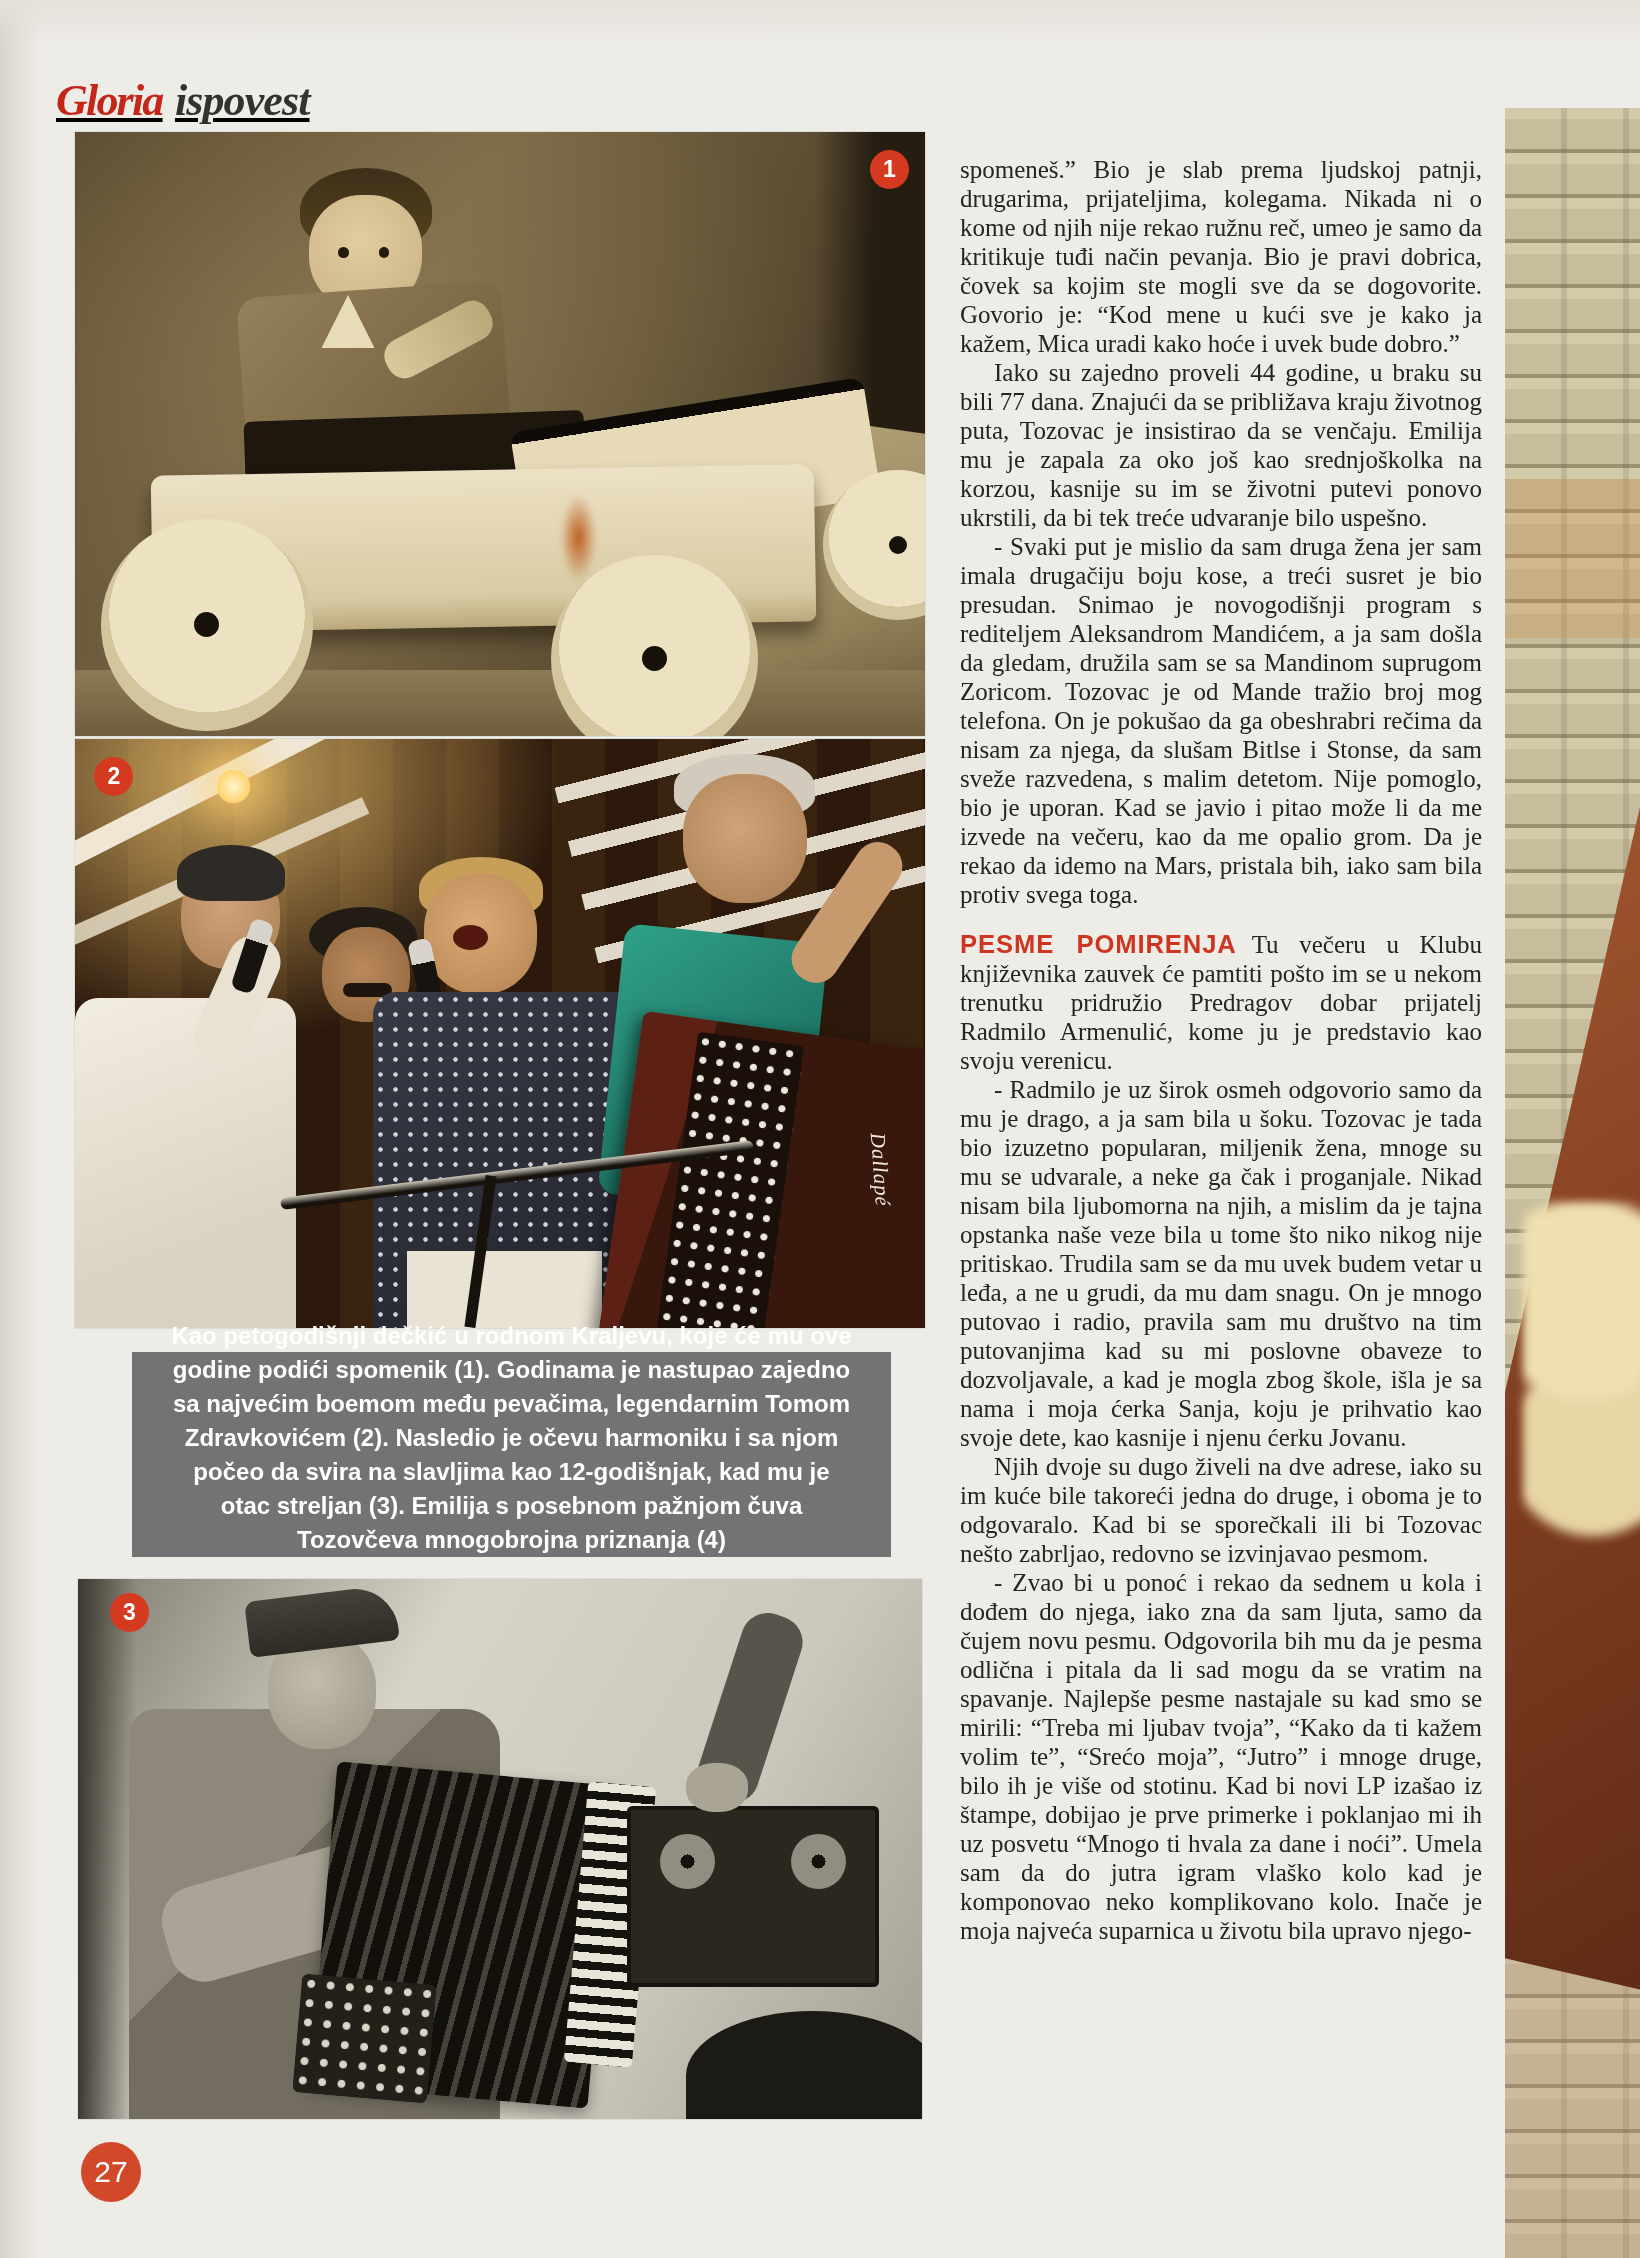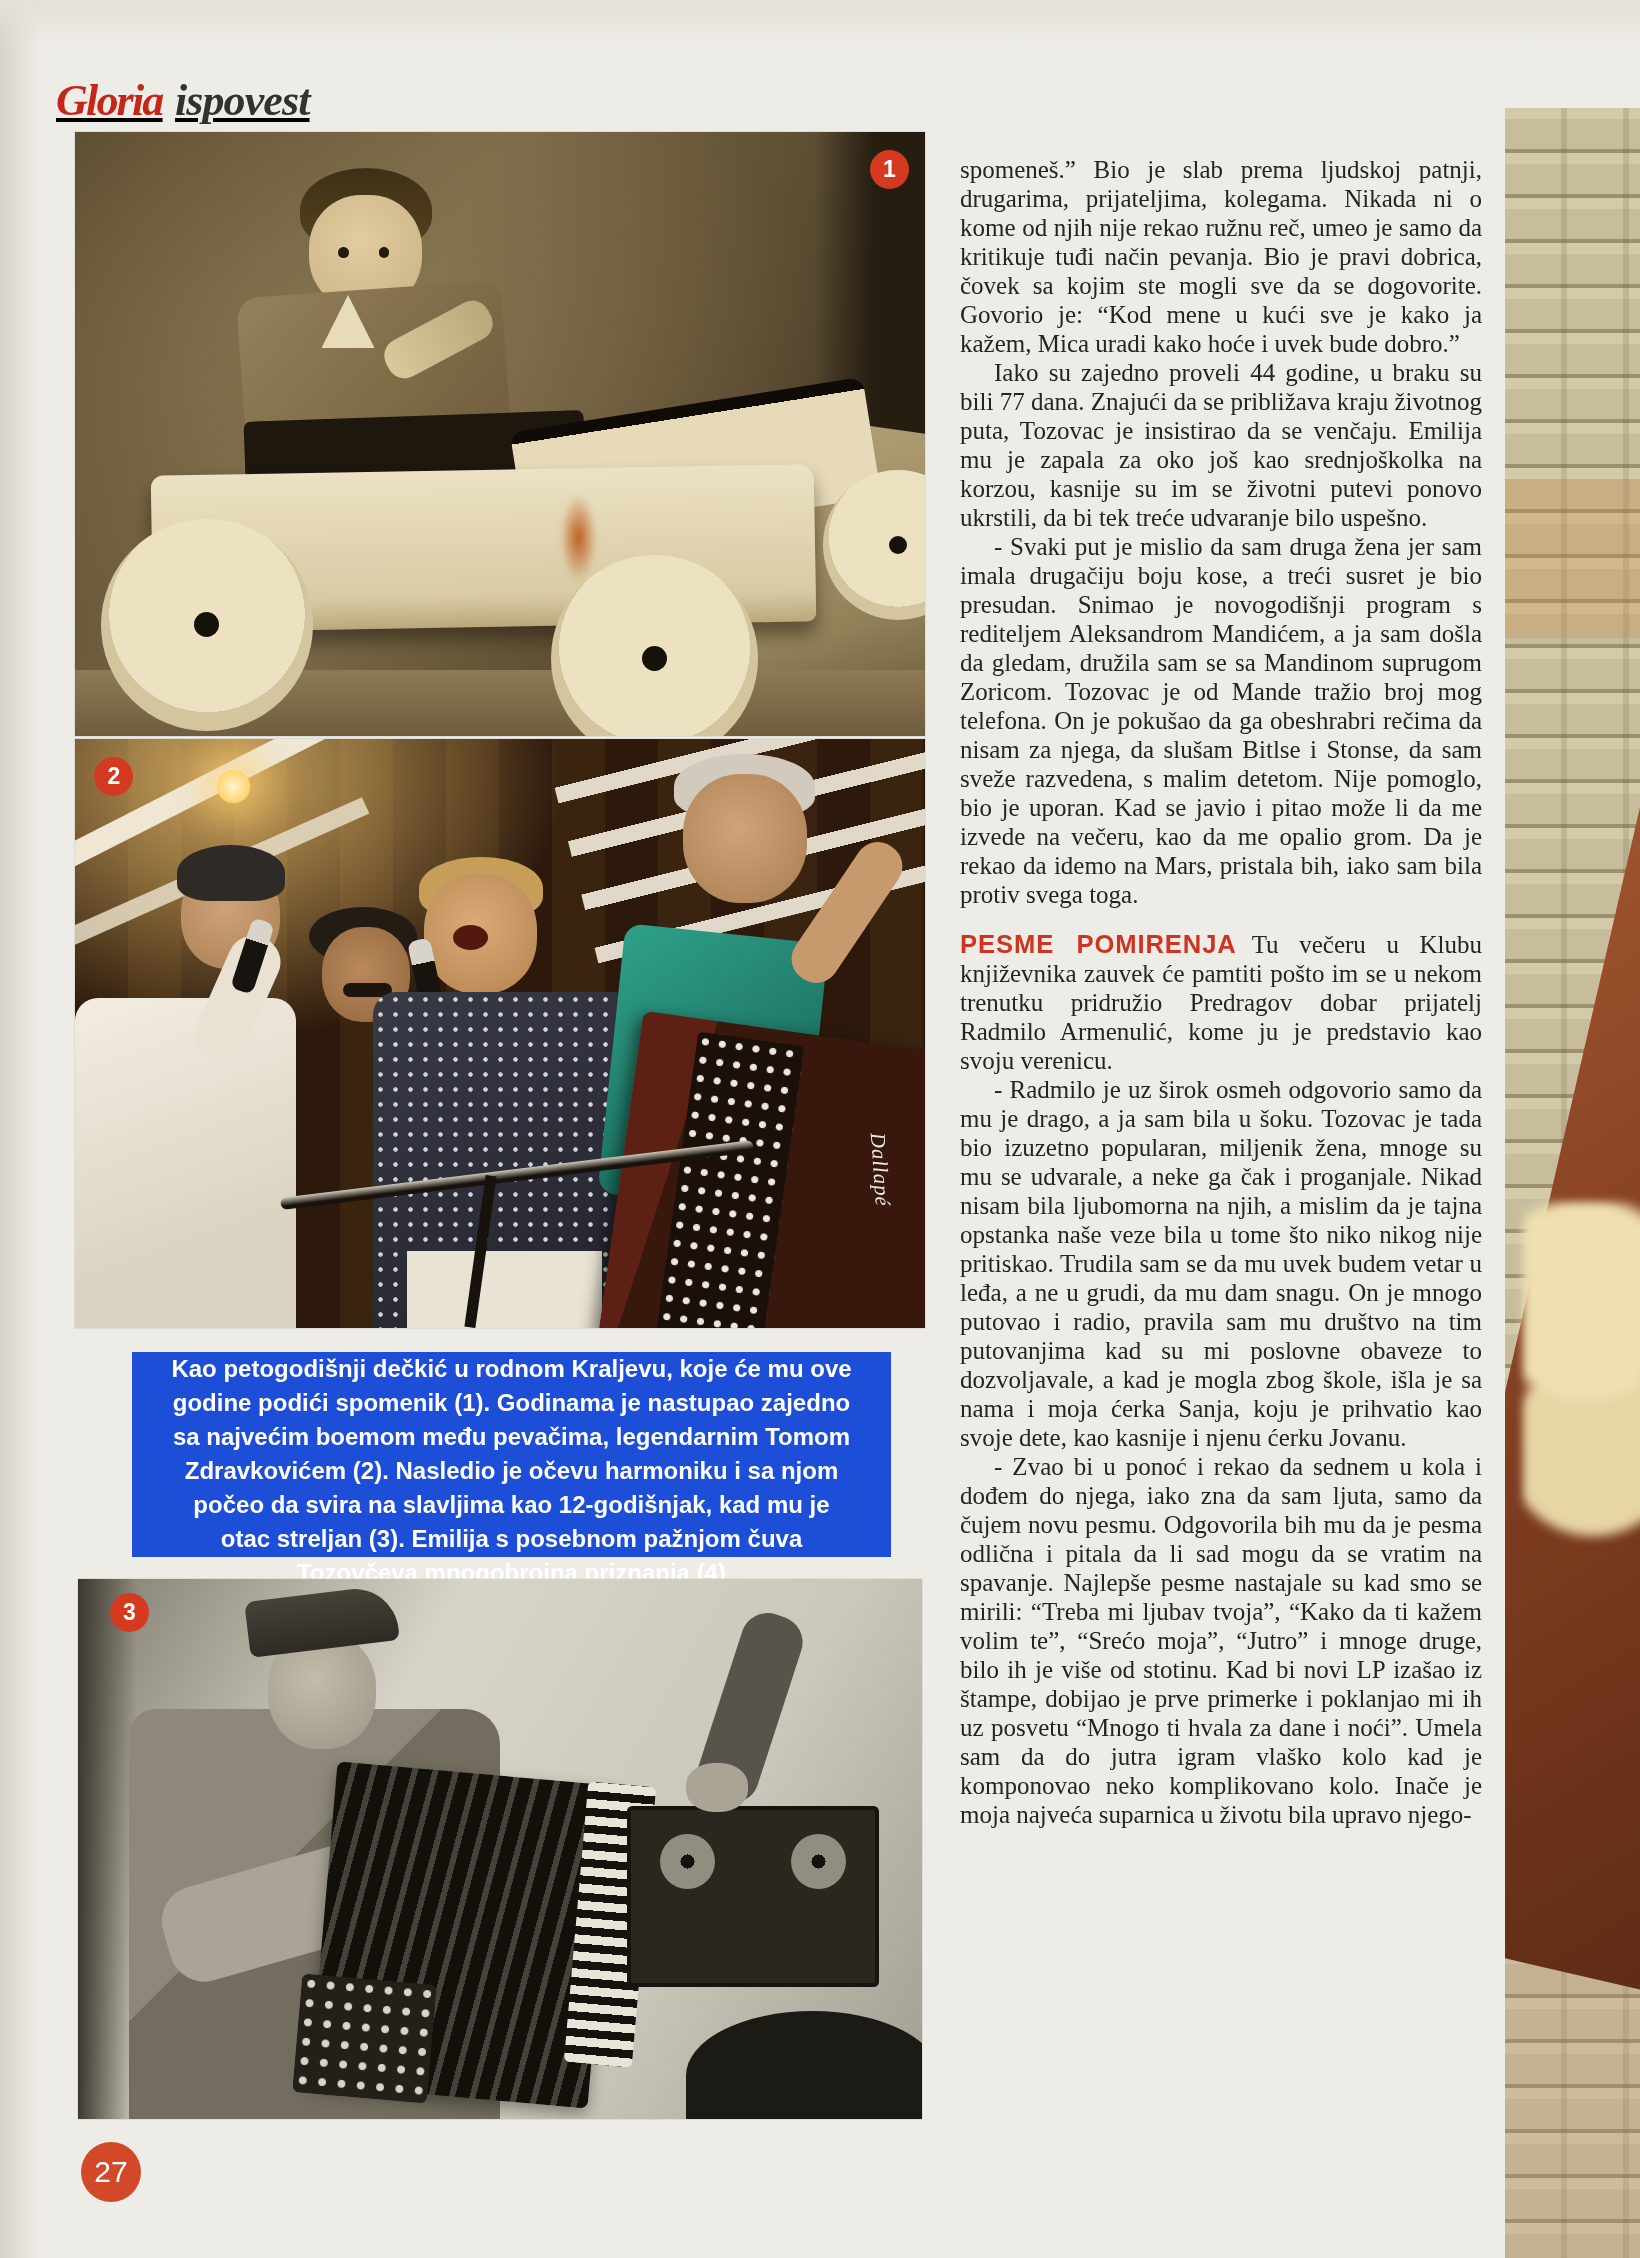--- a/index.html
+++ b/index.html
@@ -144,22 +144,22 @@
     background-size:19.4px 19.4px;transform:rotate(5deg);}
   .p3-deck{left:65%;top:42%;width:29%;height:32%;background:#2a271f;border:4.4px solid #161410;border-radius:5.3px;}
   .reel{position:absolute;top:14%;width:55px;height:55px;border-radius:50%;
     background:radial-gradient(circle,#14120d 0 18%,#918d80 18% 100%);}
   .p3-arm{left:76%;top:6%;width:62px;height:194px;border-radius:26.5px;
     background:#57544b;transform:rotate(18deg);}
   .p3-hand{left:72%;top:34%;width:62px;height:49px;border-radius:45%;background:#aaa494;}
   .p3-fore{right:-2%;bottom:-4%;width:30%;height:24%;border-radius:50% 50% 0 0;background:#1c1a14;}
 
   
-  .caption-box{left:132px;top:1352px;width:759px;height:205px;background:#1d4ed8;
-    display:flex;align-items:flex-start;justify-content:center;padding:0 37px;box-sizing:border-box;}
+  .caption-box{left:132px;top:1352px;width:759px;height:205px;background:#737373;
+    display:flex;align-items:flex-end;justify-content:center;padding:0 37px;box-sizing:border-box;}
   .caption-text{font-family:"Liberation Sans",sans-serif;font-weight:bold;
     font-size:24px;line-height:34px;color:#ffffff;text-align:center;}
 
   
   .article{left:960px;top:155px;width:522px;
     font-size:25px;line-height:29px;color:#25241f;text-align:justify;}
   .article p{margin:0;text-indent:34px;}
   .article p.noindent{text-indent:0;}
   .article p.spaced{margin-top:21px;}
   .subhead{font-family:"Liberation Sans",sans-serif;font-weight:bold;
@@ -278,20 +278,21 @@
   <div class="abs p3-fore"></div>
   <div class="badge" style="left:32px;top:14px;">3</div>
 </div>
 
 <div class="abs article">
   <p class="noindent">spomeneš.” Bio je slab prema ljudskoj patnji, drugarima, prijateljima, kolegama. Nikada ni o kome od njih nije rekao ružnu reč, umeo je samo da kritikuje tuđi način pevanja. Bio je pravi dobrica, čovek sa kojim ste mogli sve da se dogovorite. Govorio je: “Kod mene u kući sve je kako ja kažem, Mica uradi kako hoće i uvek bude dobro.”</p>
   <p>Iako su zajedno proveli 44 godine, u braku su bili 77 dana. Znajući da se približava kraju životnog puta, Tozovac je insistirao da se venčaju. Emilija mu je zapala za oko još kao srednjoškolka na korzou, kasnije su im se životni putevi ponovo ukrstili, da bi tek treće udvaranje bilo uspešno.</p>
   <p>- Svaki put je mislio da sam druga žena jer sam imala drugačiju boju kose, a treći susret je bio presudan. Snimao je novogodišnji program s rediteljem Aleksandrom Mandićem, a ja sam došla da gledam, družila sam se sa Mandinom suprugom Zoricom. Tozovac je od Mande tražio broj mog telefona. On je pokušao da ga obeshrabri rečima da nisam za njega, da slušam Bitlse i Stonse, da sam sveže razvedena, s malim detetom. Nije pomoglo, bio je uporan. Kad se javio i pitao može li da me izvede na večeru, kao da me opalio grom. Da je rekao da idemo na Mars, pristala bih, iako sam bila protiv svega toga.</p>
   <p class="noindent spaced"><span class="subhead">PESME POMIRENJA</span><span>Tu večeru u Klubu književnika zauvek će pamtiti pošto im se u nekom trenutku pridružio Predragov dobar prijatelj Radmilo Armenulić, kome ju je predstavio kao svoju verenicu.</span></p>
   <p>- Radmilo je uz širok osmeh odgovorio samo da mu je drago, a ja sam bila u šoku. Tozovac je tada bio izuzetno popularan, miljenik žena, mnoge su mu se udvarale, a neke ga čak i proganjale. Nikad nisam bila ljubomorna na njih, a mislim da je tajna opstanka naše veze bila u tome što niko nikog nije pritiskao. Trudila sam se da mu uvek budem vetar u leđa, a ne u grudi, da mu dam snagu. On je mnogo putovao i radio, pravila sam mu društvo na tim putovanjima kad su mi poslovne obaveze to dozvoljavale, a kad je mogla zbog škole, išla je sa nama i moja ćerka Sanja, koju je prihvatio kao svoje dete, kao kasnije i njenu ćerku Jovanu.</p>
+  <p>Njih dvoje su dugo živeli na dve adrese, iako su im kuće bile takoreći jedna do druge, i oboma je to odgovaralo. Kad bi se sporečkali ili bi Tozovac nešto zabrljao, redovno se izvinjavao pesmom.</p>
   <p>- Zvao bi u ponoć i rekao da sednem u kola i dođem do njega, iako zna da sam ljuta, samo da čujem novu pesmu. Odgovorila bih mu da je pesma odlična i pitala da li sad mogu da se vratim na spavanje. Najlepše pesme nastajale su kad smo se mirili: “Treba mi ljubav tvoja”, “Kako da ti kažem volim te”, “Srećo moja”, “Jutro” i mnoge druge, bilo ih je više od stotinu. Kad bi novi LP izašao iz štampe, dobijao je prve primerke i poklanjao mi ih uz posvetu “Mnogo ti hvala za dane i noći”. Umela sam da do jutra igram vlaško kolo kad je komponovao neko komplikovano kolo. Inače je moja najveća suparnica u životu bila upravo njego-</p>
 </div>
 
 <div class="abs strip">
   <div class="abs strip-warmband"></div>
   <div class="abs strip-pink"></div>
   <div class="abs strip-frame">
     
   </div>
   <div class="abs strip-statue"></div>

